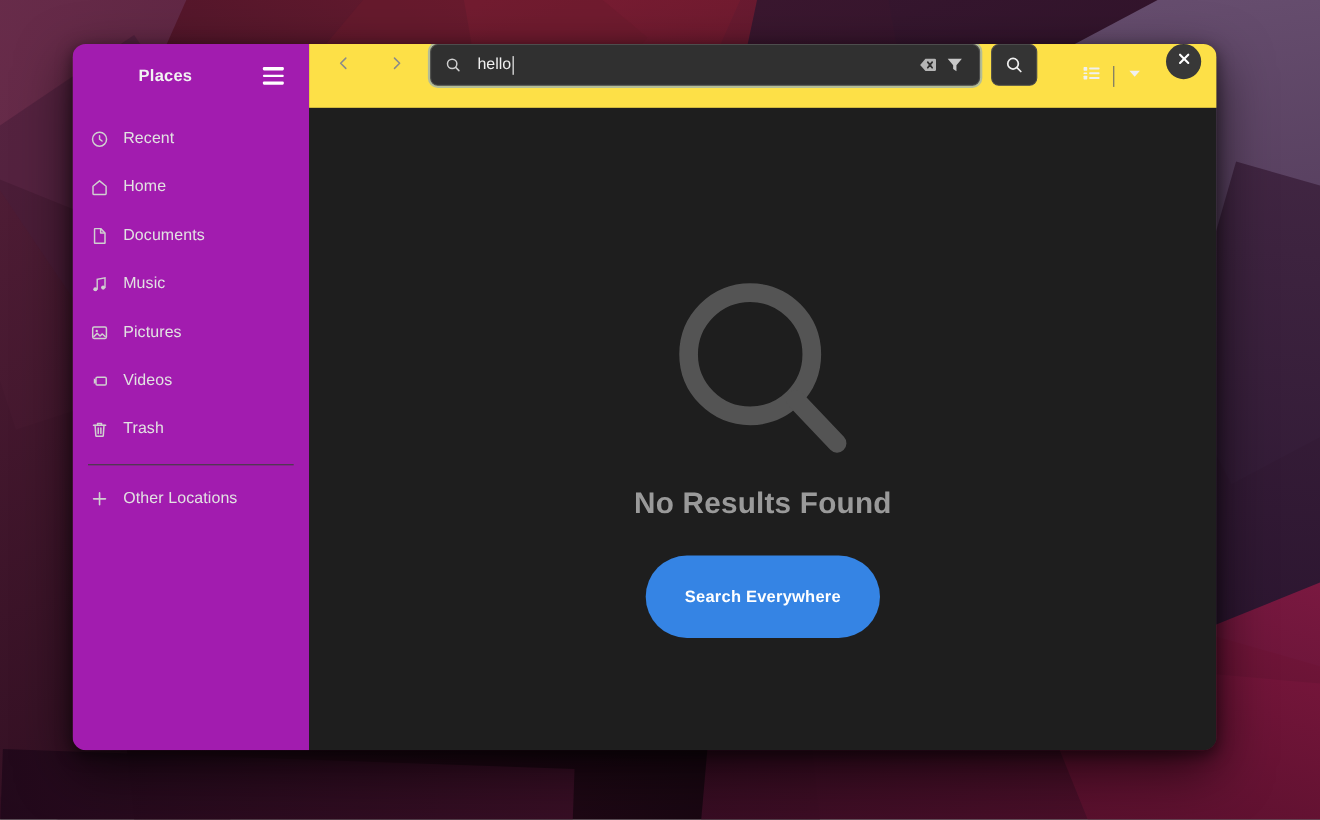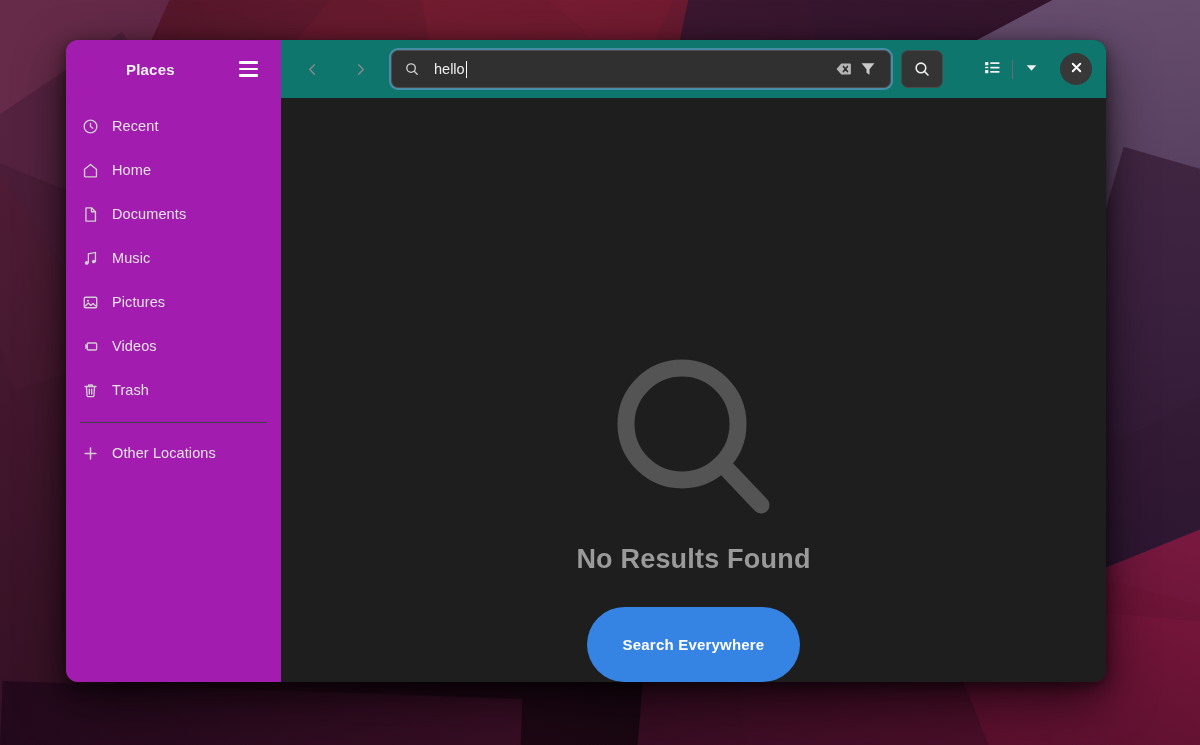--- a/index.html
+++ b/index.html
@@ -145,23 +145,22 @@
   #main {
     flex: 1 1 auto;
     background: #1e1e1e;
     display: flex;
     flex-direction: column;
     min-width: 0;
   }
 
   #headerbar {
     height: 58px;
-    background: #0f766e;
-    display: flex;
-    align-items: center;
+    background: #fde047;
+    display: flex;
     padding: 0 14px 0 14px;
     gap: 0;
     flex: none;
   }
 
   .nav-btn {
     width: 34px; height: 34px;
     display: flex; align-items: center; justify-content: center;
     cursor: pointer; border-radius: 6px;
   }
@@ -245,21 +244,21 @@
     margin-left: 16px;
     flex: none;
   }
 
   
   #content {
     flex: 1 1 auto;
     display: flex;
     flex-direction: column;
     align-items: center;
-    justify-content: flex-end;
+    justify-content: flex-start;
     padding-top: 150px;
   }
   #empty-icon { width: 180px; height: 180px; }
   #empty-icon svg { width: 180px; height: 180px; display: block; }
   #empty-title {
     margin-top: 14px;
     color: #9a9a9a;
     font-size: 27px;
     font-weight: bold;
     letter-spacing: .2px;

